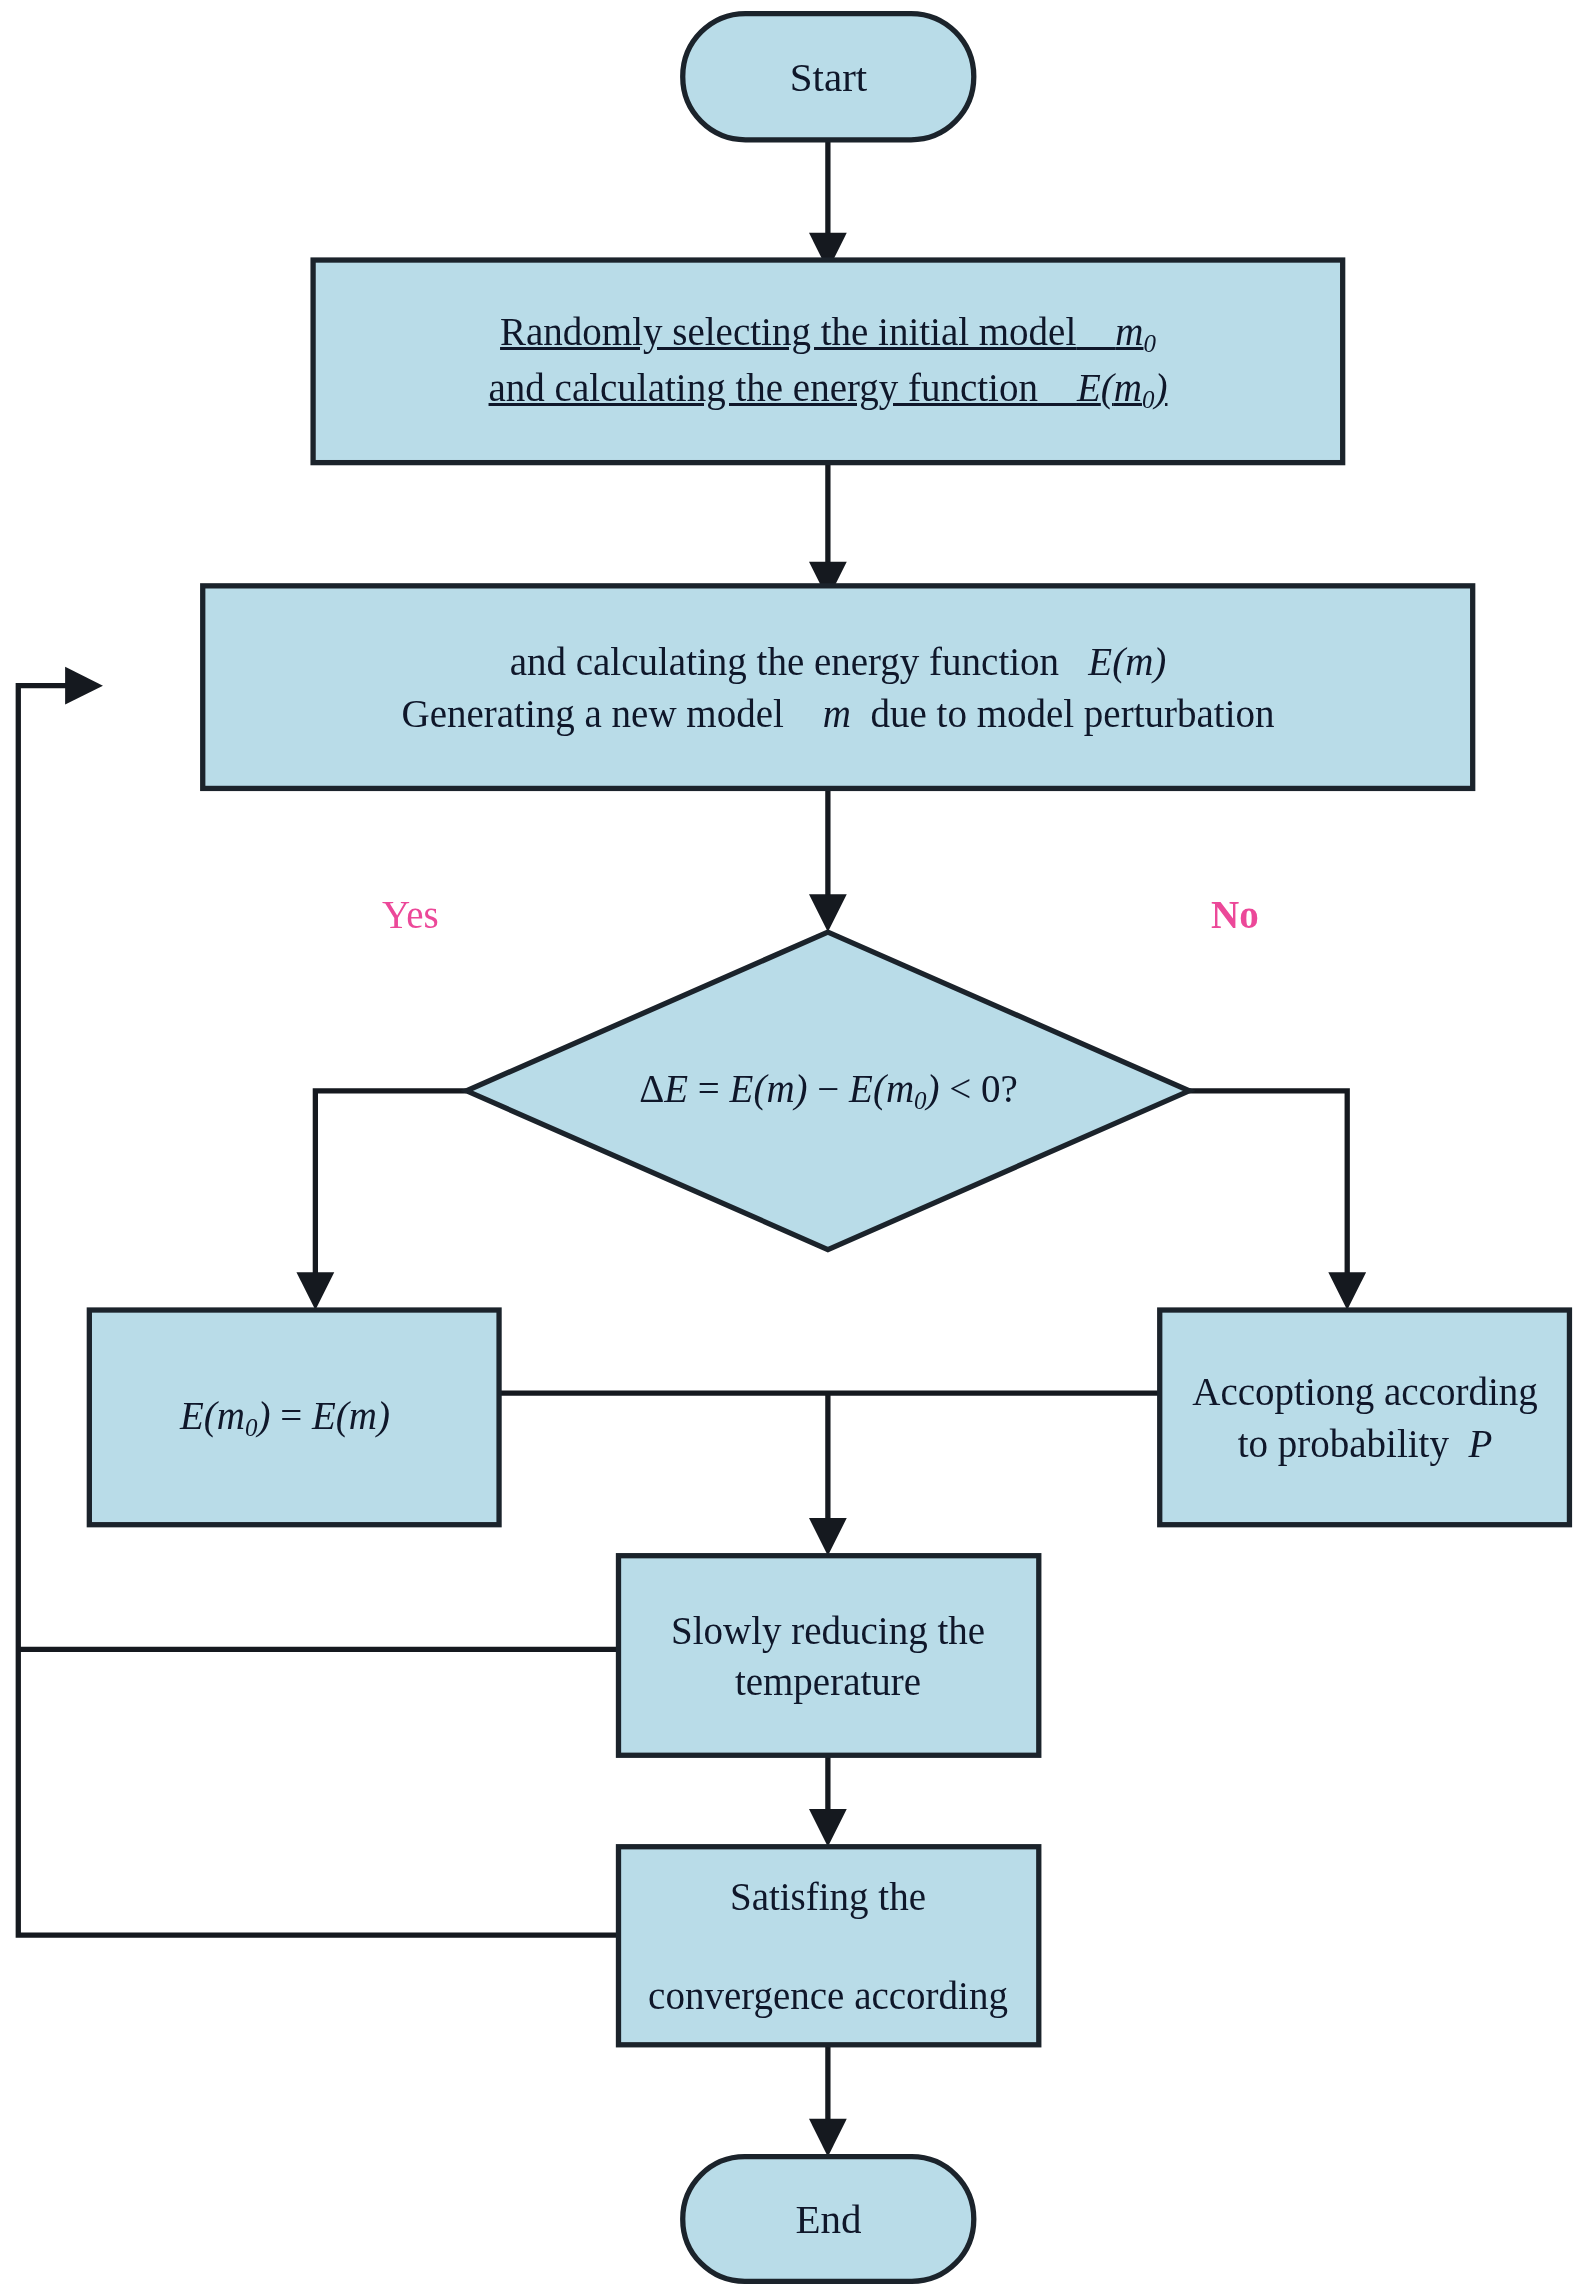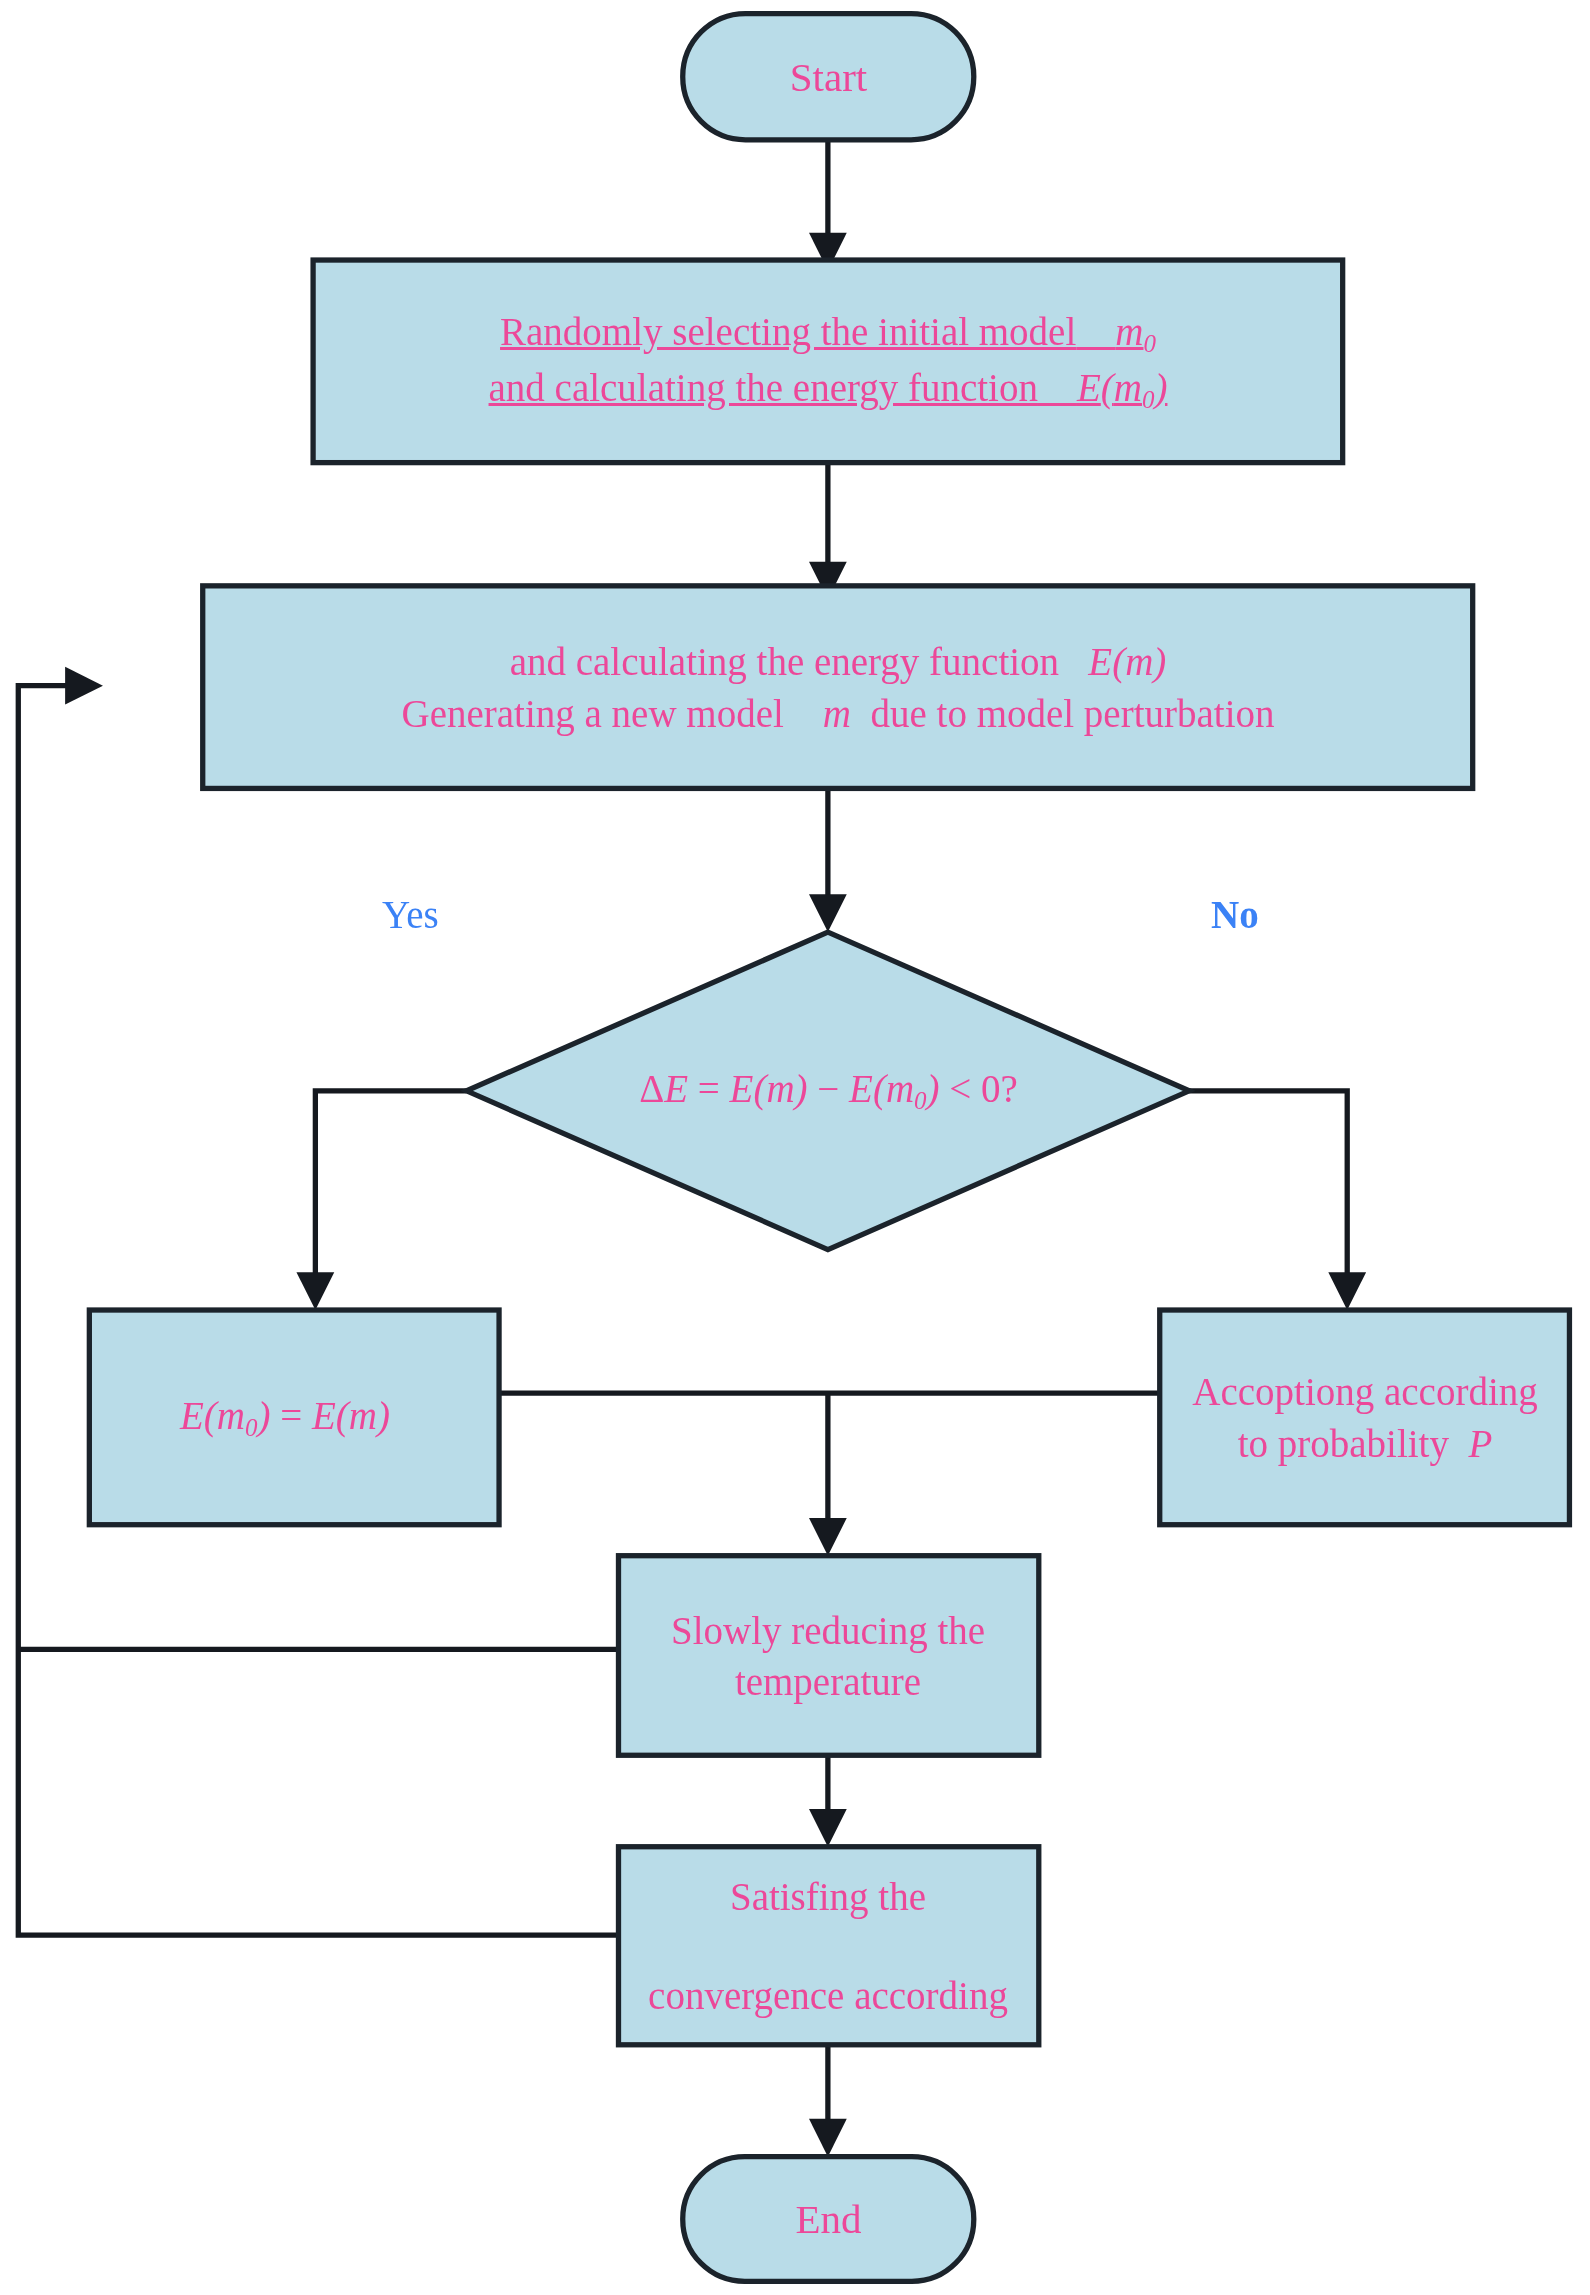--- a/index.html
+++ b/index.html
@@ -43,42 +43,42 @@
     fill: #15191f;
     stroke: none;
   }
   .node-label {
     position: absolute;
     display: flex;
     flex-direction: column;
     align-items: center;
     justify-content: center;
     text-align: center;
-    color: #ec4899;
+    color: #0f172a;
     font-family: "Liberation Serif", "DejaVu Serif", serif;
     line-height: 1.32;
     white-space: pre;
     pointer-events: none;
   }
   .node-label .ln {
     display: block;
     white-space: pre;
   }
   .mathit {
     font-style: italic;
     font-family: "Liberation Serif", "DejaVu Serif", serif;
   }
   .sub {
     font-size: 0.64em;
     vertical-align: -0.30em;
     font-style: italic;
   }
   .edge-label {
     position: absolute;
-    color: #3b82f6;
+    color: #ec4899;
     font-family: "Liberation Serif", "DejaVu Serif", serif;
     font-size: 39px;
     white-space: nowrap;
     pointer-events: none;
   }
   .t-terminal { font-size: 41px; }
   .t-process  { font-size: 39px; }
   .t-decision { font-size: 39px; }
 </style>
 </head>

